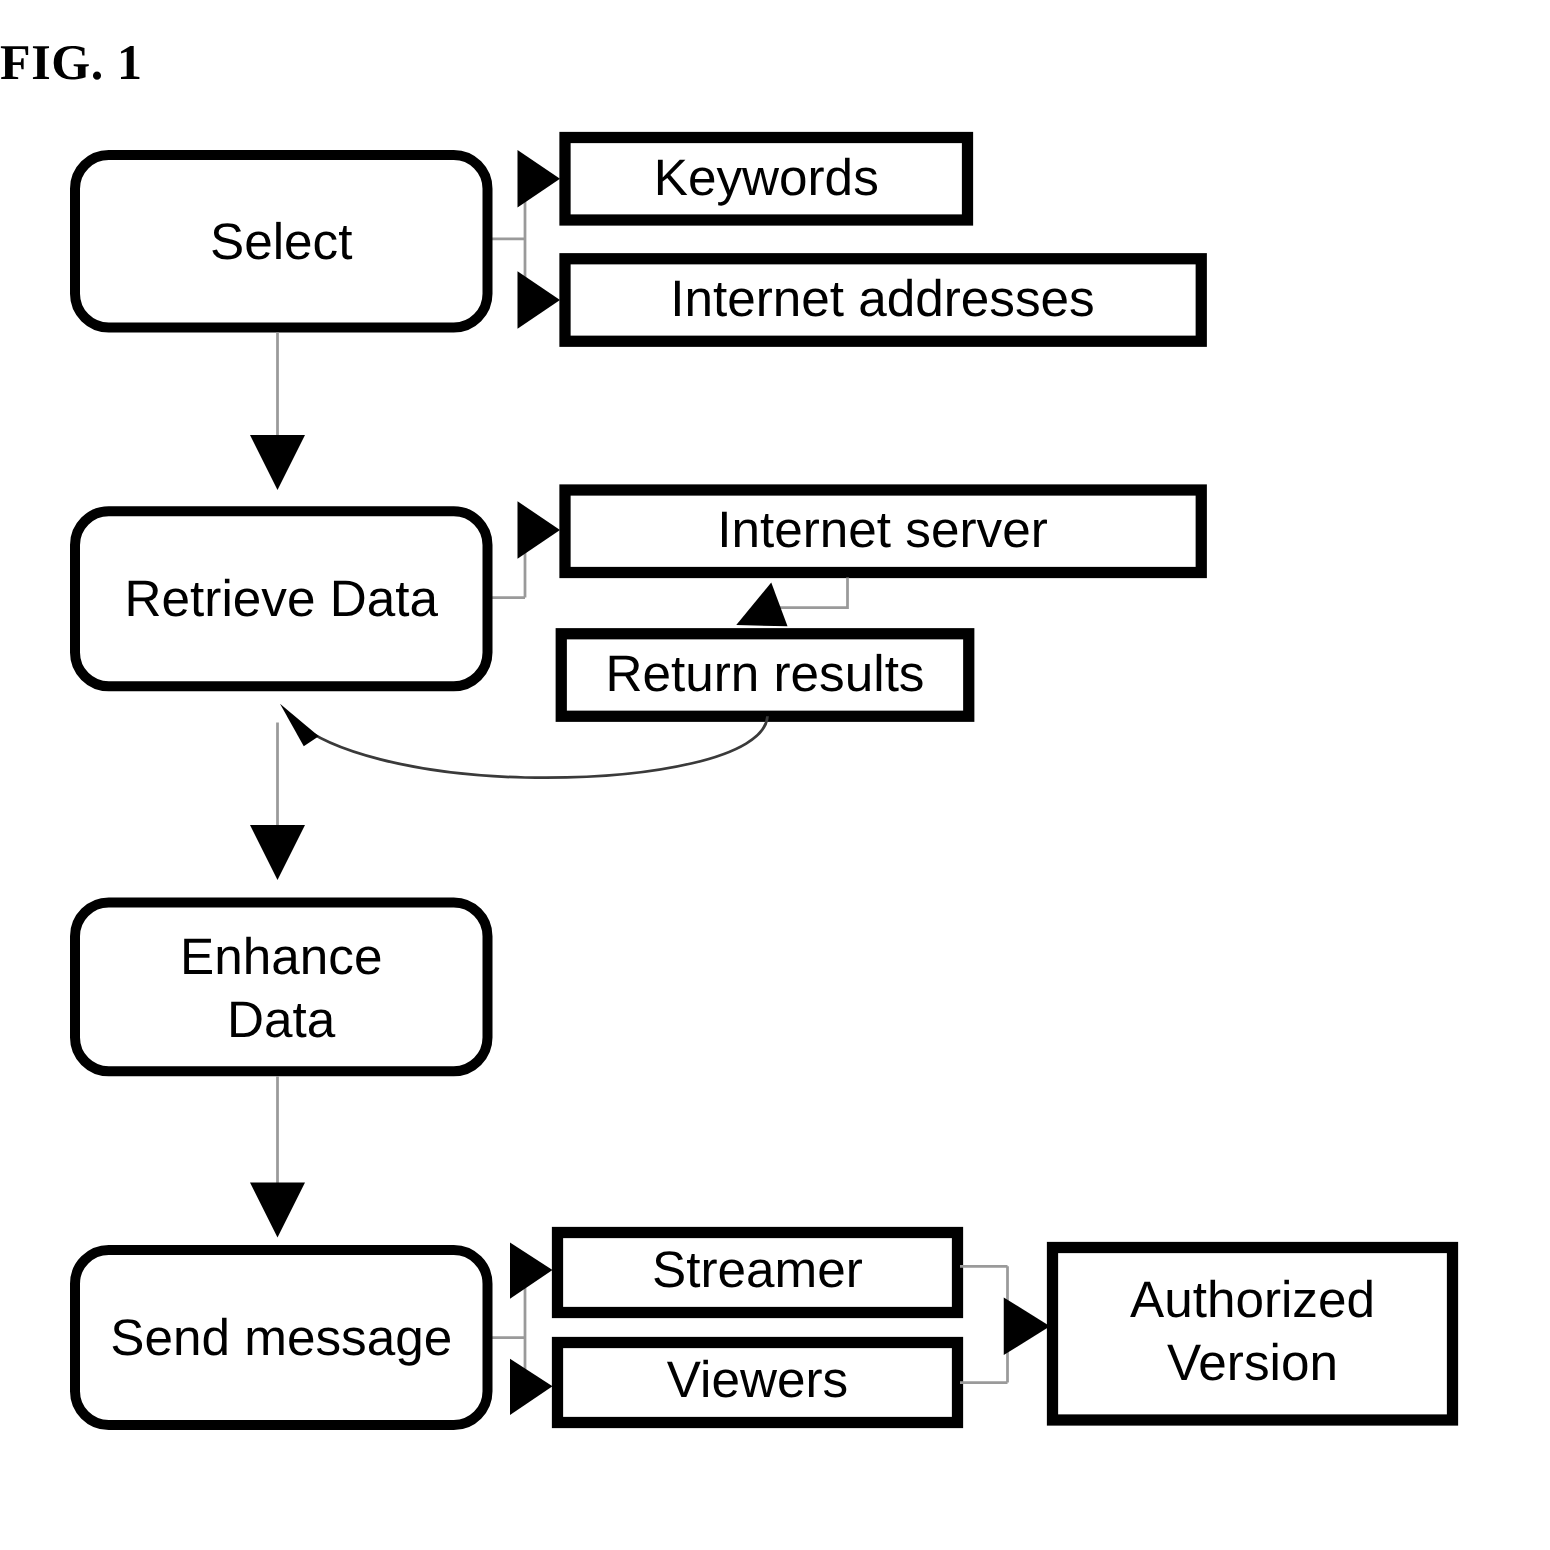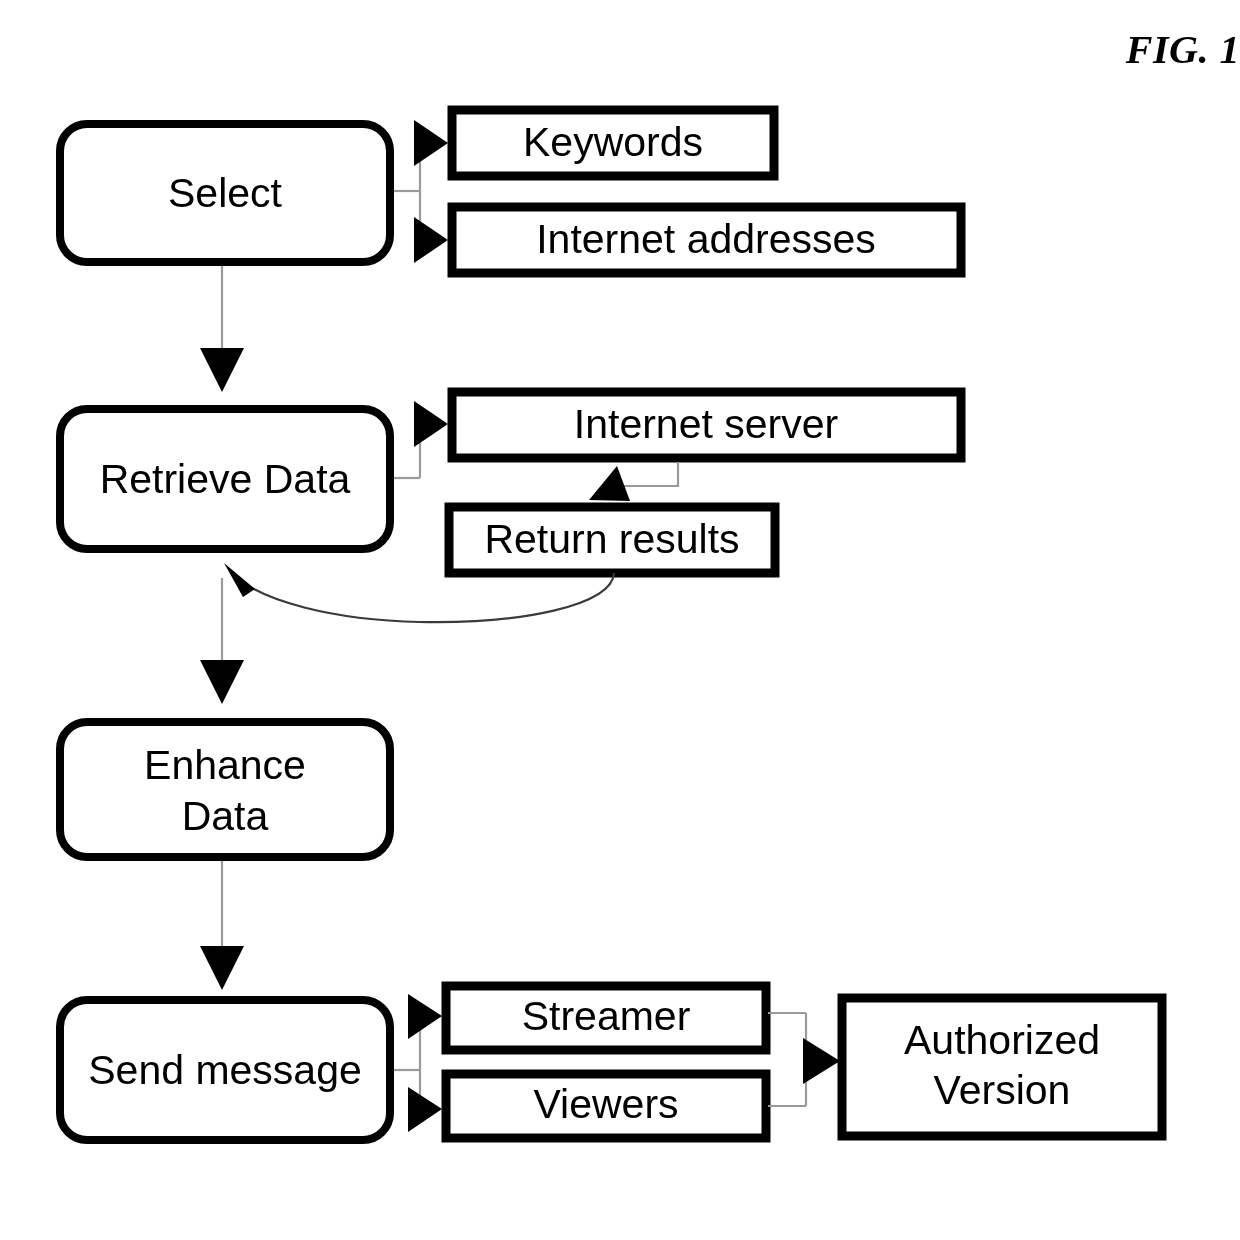--- a/index.html
+++ b/index.html
@@ -17,27 +17,26 @@
     position: relative;
     width: 1240px;
     height: 1240px;
     background: #ffffff;
   }
   #fig-title {
     position: absolute;
     left: 0;
     top: 26px;
     width: 1240px;
-    text-align: right;
+    text-align: left;
     font-family: "Liberation Serif", serif;
     font-weight: bold;
     font-size: 40px;
     letter-spacing: 0.5px;
     color: #000000;
-    font-style: italic;
   }
   svg#diagram {
     position: absolute;
     left: 0;
     top: 0;
     width: 1240px;
     height: 1240px;
     display: block;
   }
   .proc-box {

